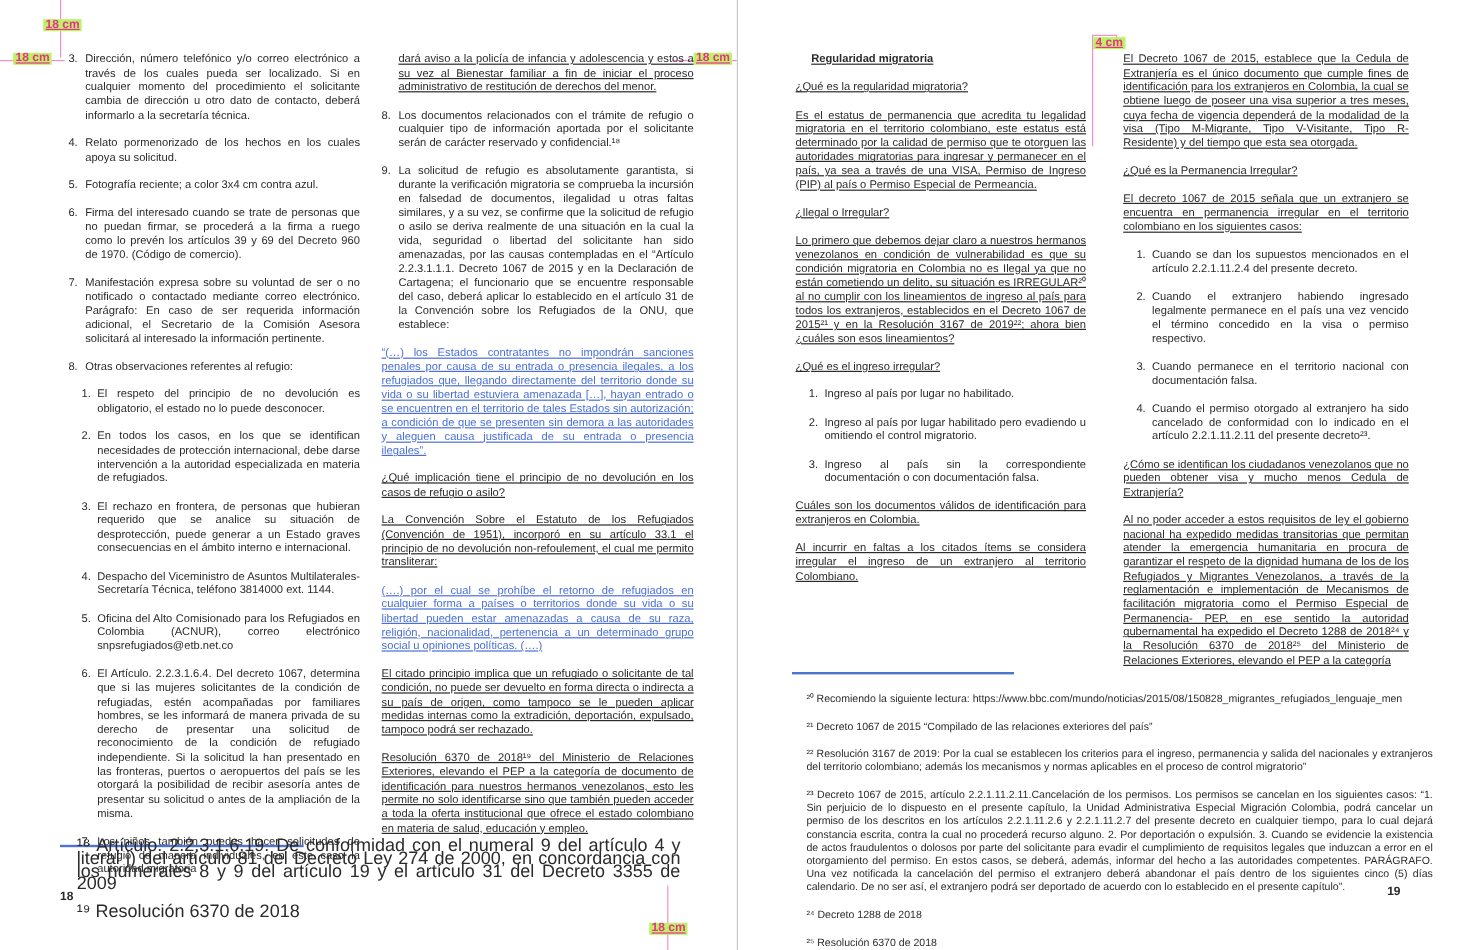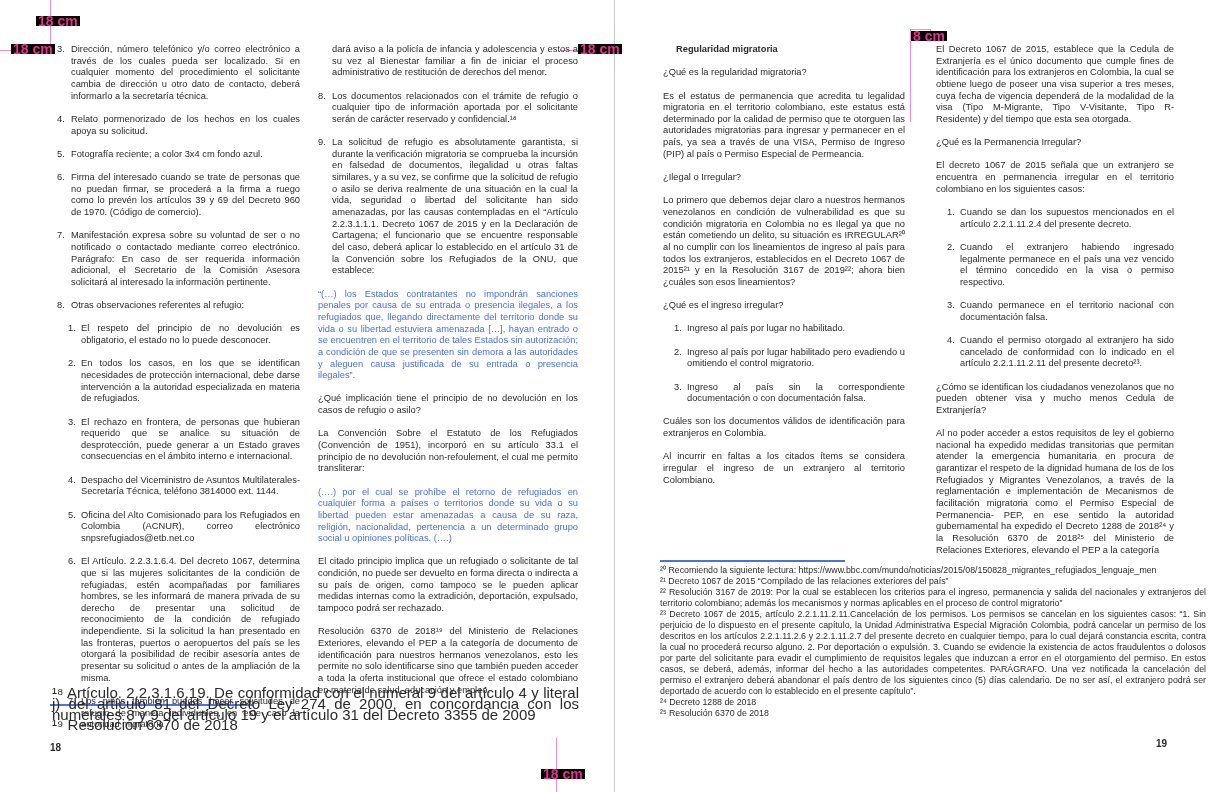--- a/index.html
+++ b/index.html
@@ -5,93 +5,93 @@
   html,body{margin:0;padding:0;}
   body{
     width:1224px;height:792px;background:#ffffff;position:relative;overflow:hidden;
     font-family:"Liberation Sans",sans-serif;color:#2b2b2b;
     -webkit-font-smoothing:antialiased;
   }
   .divider{position:absolute;left:614px;top:0;width:1px;height:792px;background:#c9c9c9;}
 
   
   .col{position:absolute;font-size:9.3px;line-height:11.65px;text-align:justify;}
-  .col p{margin:0 0 11.6px 0;}
+  .col p{margin:0 0 11.6px 0;text-decoration:underline;}
   .col p:last-child{margin-bottom:0;}
   .li{display:flex;margin:0 0 11.6px 0;}
   .li .n{flex:0 0 14px;}
   .li .t{flex:1;text-align:justify;}
   .sub{margin-left:11px;}
   .sub .n{flex:0 0 13px;}
   .cont{padding-left:14px;}
   .quote{color:#4a6fd8;}
   .heading{font-weight:bold;padding-left:13px;}
 
   .col1{left:57px;top:44px;width:243px;}
   .col2{left:318px;top:44px;width:260px;}
   .col3{left:663px;top:44px;width:242px;}
   .col4{left:936px;top:44px;width:238px;}
 
   
   .fnrule{position:absolute;height:1.5px;background:#4f74d0;}
   .fnrule-left{left:50px;top:704px;width:203px;}
   .fnrule-right{left:660px;top:560px;width:185px;}
   .footnotes{position:absolute;text-align:justify;}
-  .footnotes p{margin:0;}
+  .footnotes p{margin:12px;}
   .fn-left{left:52px;top:688px;width:527px;font-size:15px;line-height:10.8px;}
   .fn-right{left:660px;top:565px;width:546px;font-size:8.8px;line-height:11px;}
 
   .pagenum{position:absolute;font-size:10px;color:#2b2b2b;font-weight:bold;}
   .pn-18{left:50px;top:742px;}
   .pn-19{left:1156px;top:738px;}
 
   
   .mark-line{position:absolute;background:#f48fcb;}
   .mark-label{
-    position:absolute;color:#e8308f;font-size:14px;font-weight:bold;
-    background:#000000;padding:0 2px;line-height:10px;white-space:nowrap;
+    position:absolute;color:#e8308f;font-size:10px;font-weight:bold;
+    background:#bef264;padding:0 2px;line-height:10px;white-space:nowrap;text-decoration:underline;
   }
 </style>
 </head>
 <body>
 
 <div>
 
   <div class="divider"></div>
 
   <div class="mark-line" style="left:50px;top:0;width:1px;height:48px;"></div>
   <div class="mark-line" style="left:0;top:50px;width:54px;height:1px;"></div>
   <div class="mark-label" style="left:36px;top:16px;">18 cm</div>
   <div class="mark-label" style="left:11px;top:44px;">18 cm</div>
 
   <div class="mark-line" style="left:560px;top:50px;width:54px;height:1px;"></div>
   <div class="mark-label" style="left:578px;top:44px;">18 cm</div>
 
   <div class="mark-line" style="left:910px;top:29px;width:21px;height:1px;"></div>
   <div class="mark-line" style="left:910px;top:29px;width:1px;height:93px;"></div>
   <div class="mark-line" style="left:930px;top:29px;width:1px;height:12px;"></div>
-  <div class="mark-label" style="left:911px;top:31px;">8 cm</div>
+  <div class="mark-label" style="left:911px;top:31px;">4 cm</div>
 
   <div class="mark-line" style="left:556px;top:738px;width:1px;height:54px;"></div>
   <div class="mark-label" style="left:541px;top:769px;">18 cm</div>
 
   <div>
 
     <div class="col col1">
       <div class="li">
           <span class="n">3.</span>
           <span class="t">Dirección, número telefónico y/o correo electrónico a través de los cuales pueda ser localizado. Si en cualquier momento del procedimiento el solicitante cambia de dirección u otro dato de contacto, deberá informarlo a la secretaría técnica.</span>
         </div>
       <div class="li">
           <span class="n">4.</span>
           <span class="t">Relato pormenorizado de los hechos en los cuales apoya su solicitud.</span>
         </div>
       <div class="li">
           <span class="n">5.</span>
-          <span class="t">Fotografía reciente; a color 3x4 cm fondo azul.</span>
+          <span class="t">Fotografía reciente; a color 3x4 cm contra azul.</span>
         </div>
       <div class="li">
           <span class="n">6.</span>
           <span class="t">Firma del interesado cuando se trate de personas que no puedan firmar, se procederá a la firma a ruego como lo prevén los artículos 39 y 69 del Decreto 960 de 1970. (Código de comercio).</span>
         </div>
       <div class="li">
           <span class="n">7.</span>
           <span class="t">Manifestación expresa sobre su voluntad de ser o no notificado o contactado mediante correo electrónico. Parágrafo: En caso de ser requerida información adicional, el Secretario de la Comisión Asesora solicitará al interesado la información pertinente.</span>
         </div>
       <div class="li">

